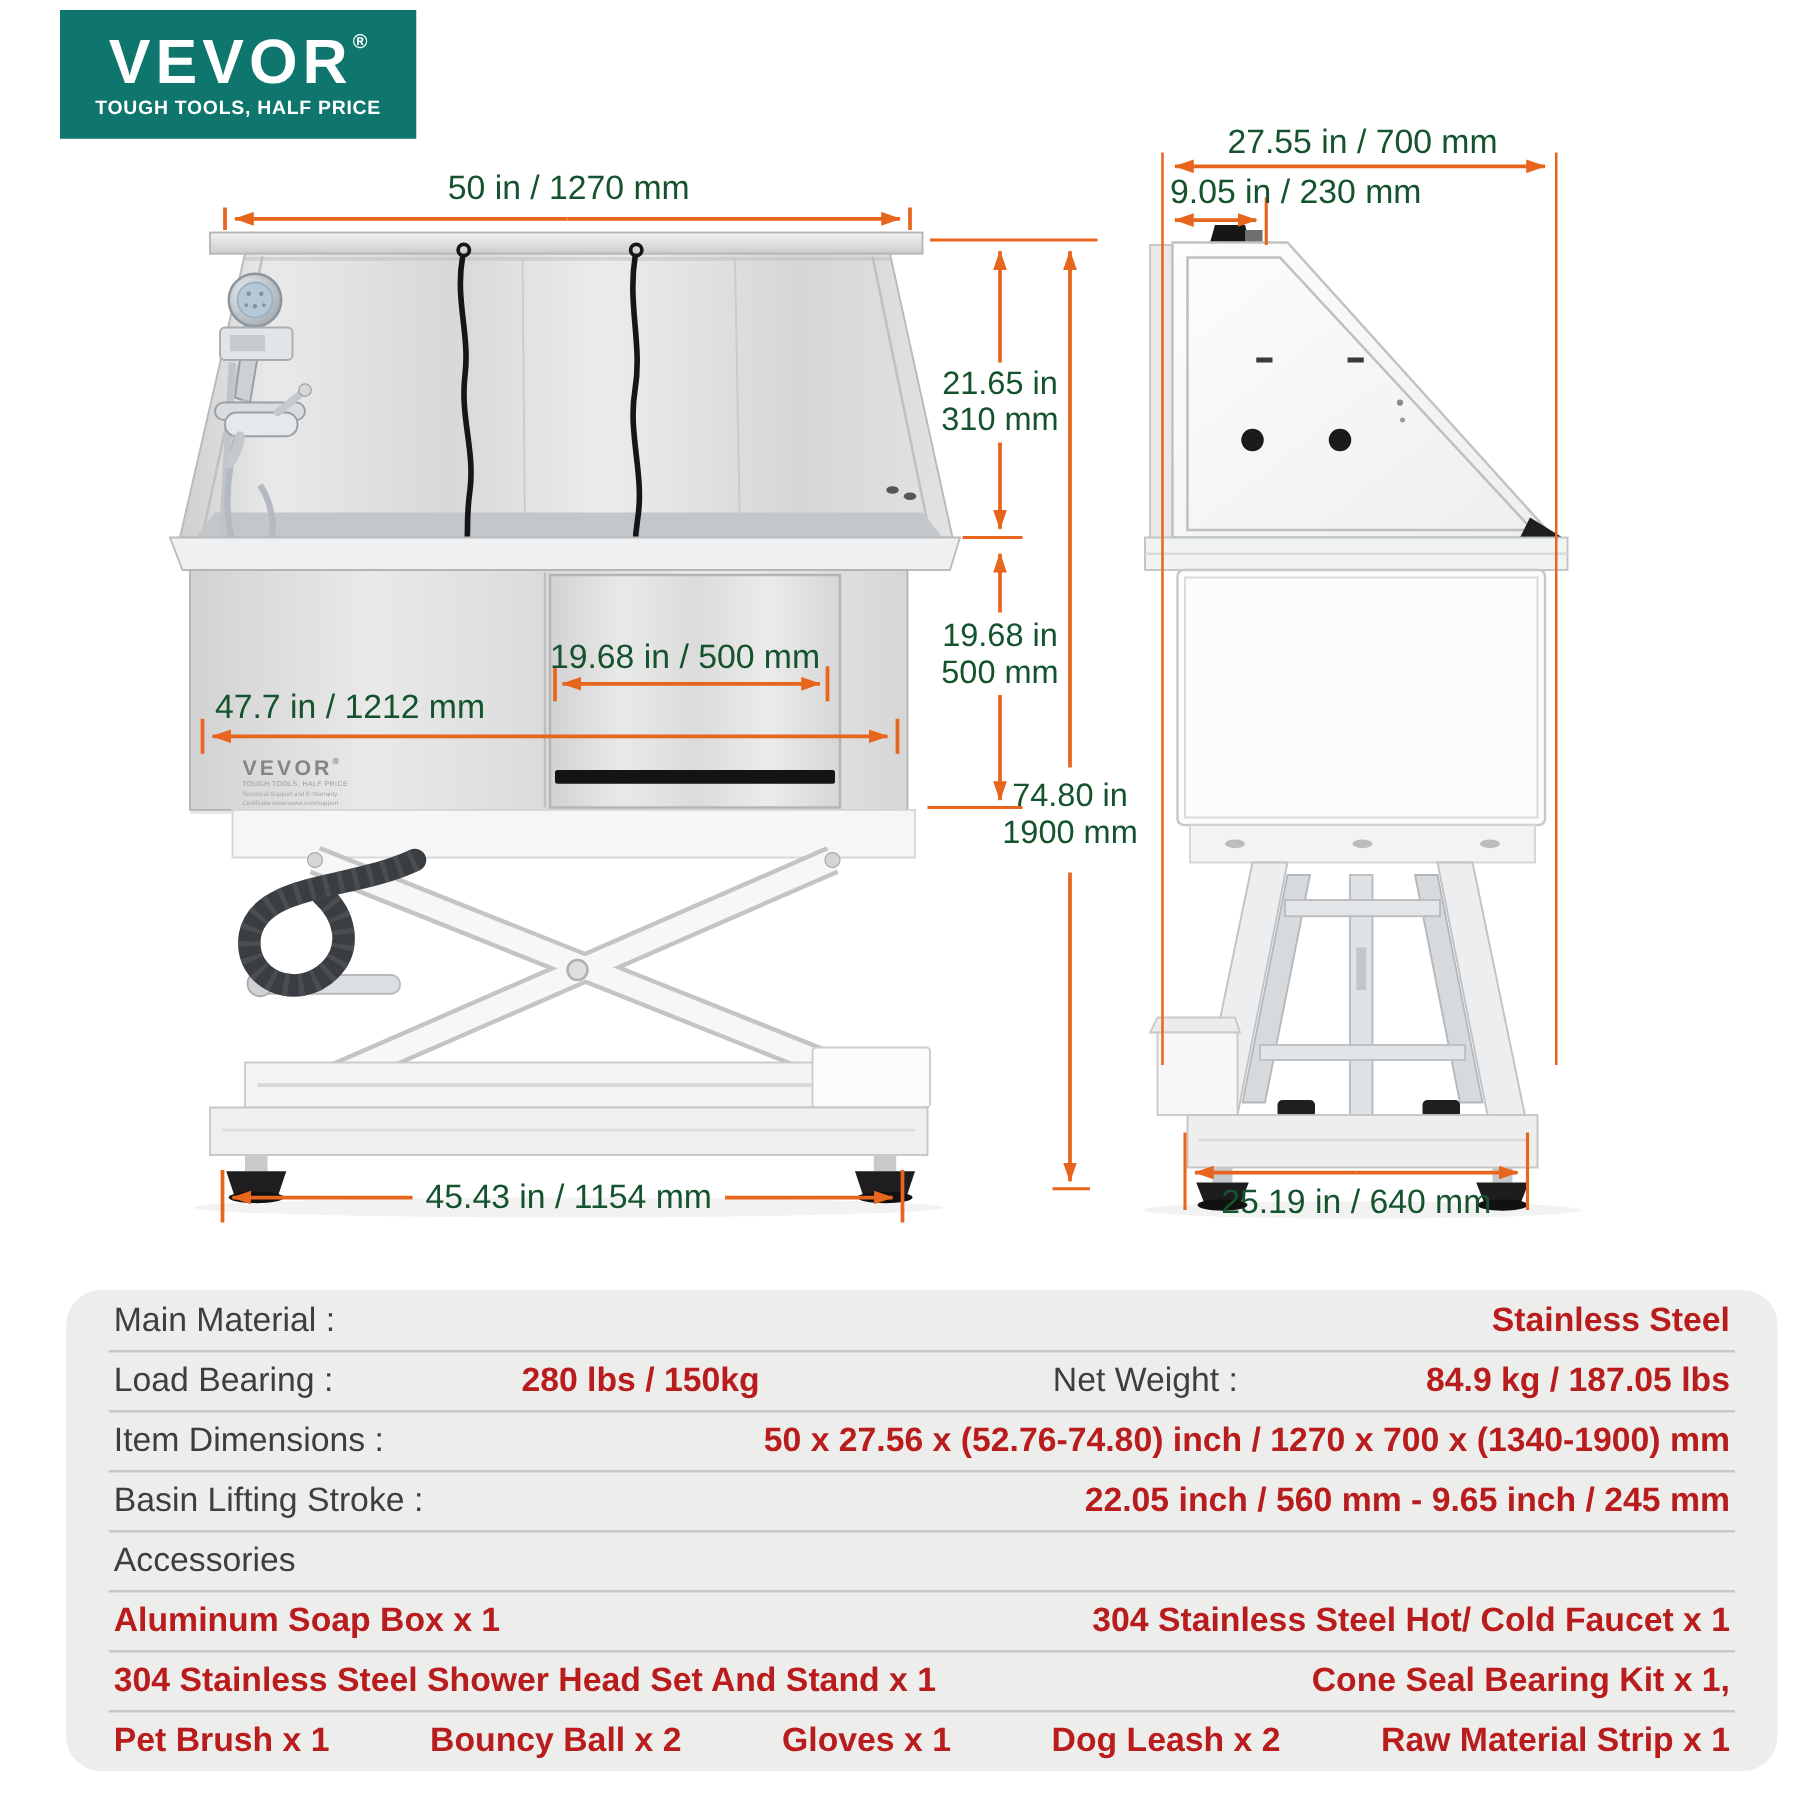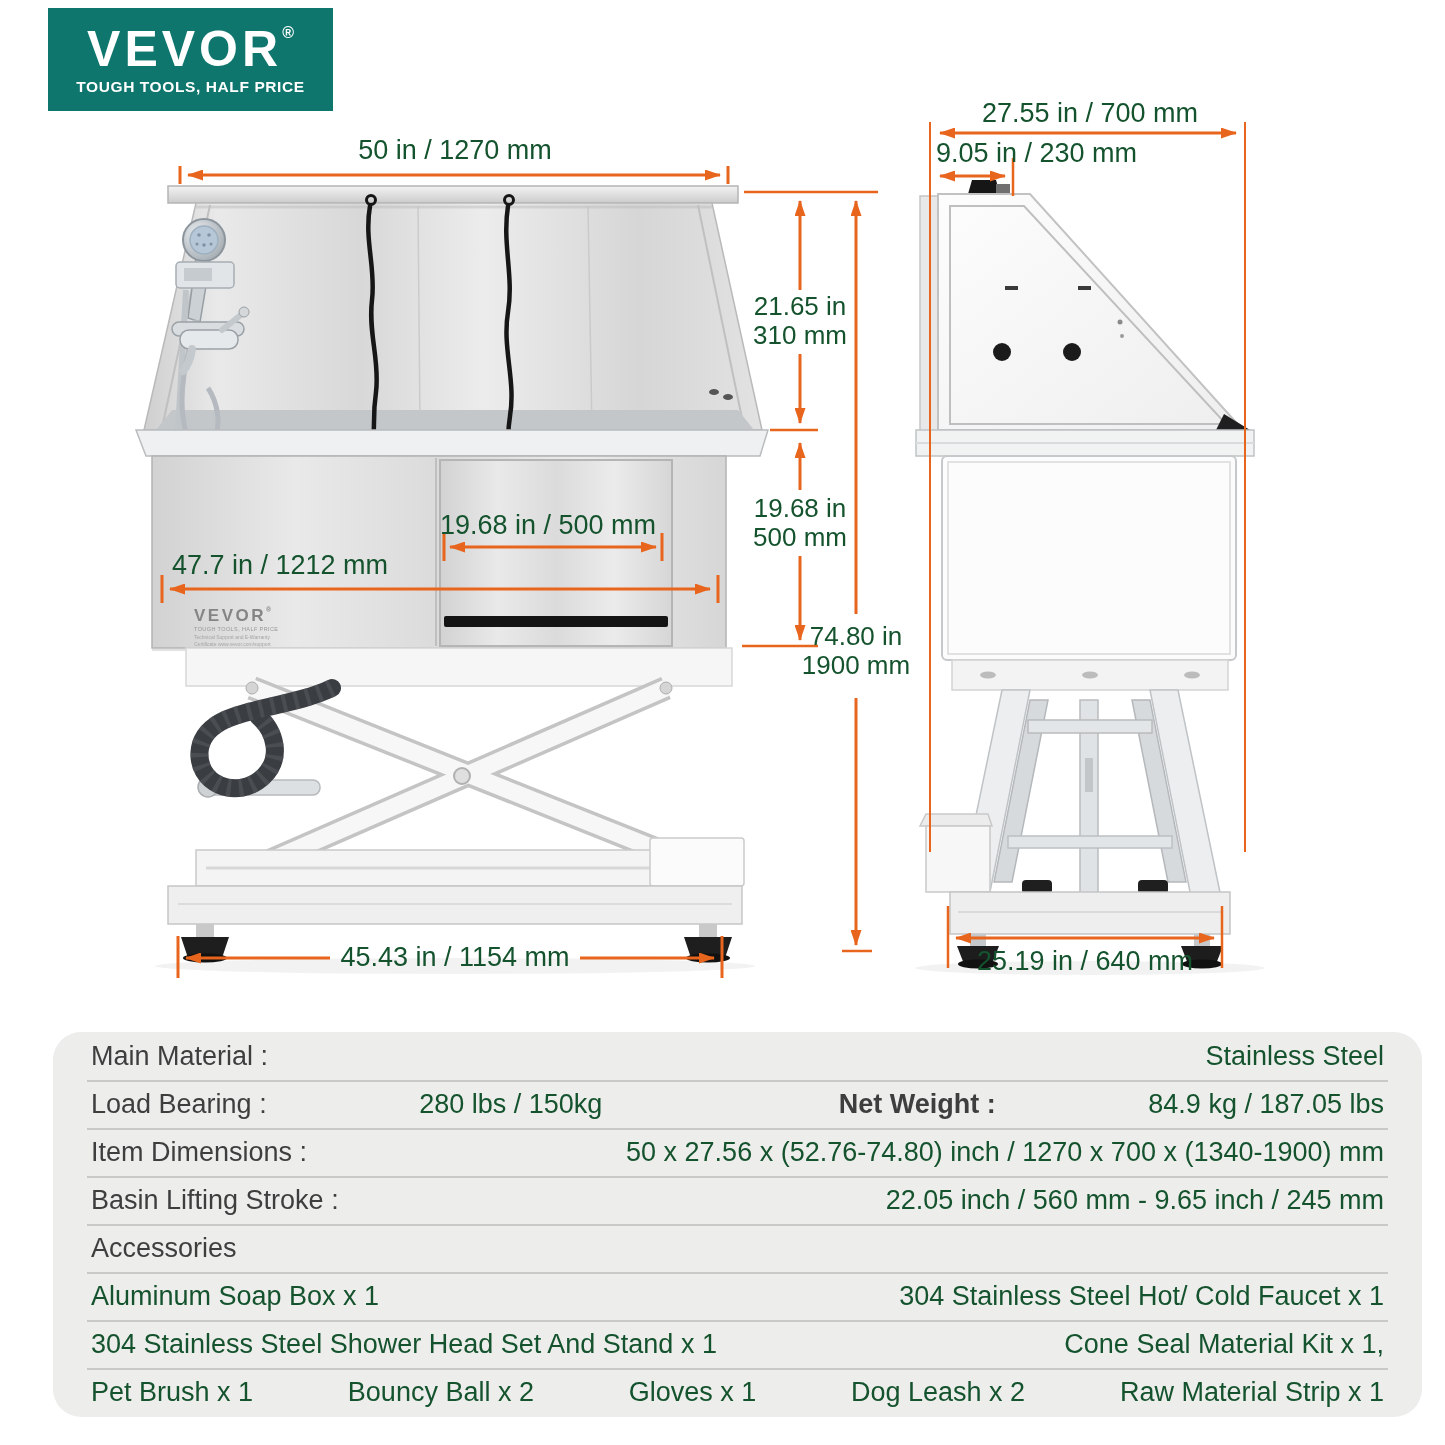--- a/index.html
+++ b/index.html
@@ -20,22 +20,22 @@
   
   .tublabel{position:absolute;left:194px;top:606px;width:150px;color:#858585;}
   .tublabel .b{font-weight:bold;font-size:17px;letter-spacing:2.5px;line-height:1;}
   .tublabel .b sup{font-size:7px;vertical-align:9px;letter-spacing:0;}
   .tublabel .t{font-size:5.5px;color:#979797;letter-spacing:.4px;margin-top:2px;}
   .tublabel .s{font-size:5px;color:#a5a5a5;margin-top:2px;line-height:1.3;}
   
   .spec{position:absolute;left:53px;top:1032px;width:1369px;height:385px;background:#ededeb;
         border-radius:28px;display:flex;flex-direction:column;justify-content:center;}
   .srow{display:flex;align-items:center;height:46px;padding:0 38px;font-size:27px;color:#3e3e3e;white-space:nowrap;justify-content:space-between;}
-  .srow .val{color:#14532d;font-weight:normal;margin-left:10px;}
-  .srow .lbl2{margin-left:94px;font-weight:bold;}
+  .srow .val{color:#b91c1c;font-weight:bold;margin-left:10px;}
+  .srow .lbl2{margin-left:94px;}
   .sep{height:2px;background:#c9c9c7;margin:0 34px;flex:0 0 auto;}
   .acc{column-gap:60px;border-radius:11px;}
   .acc .val{margin-left:0;}
   .acc2{column-gap:65px;}
   .acc3{column-gap:40px;}
 </style>
 </head>
 <body>
 
 <div class="stage">
@@ -331,21 +331,21 @@
       <span class="lbl">Accessories</span>
     </div>
     <div class="sep"></div>
     <div class="srow acc">
       <span class="val">Aluminum Soap Box x 1</span>
       <span class="val">304 Stainless Steel Hot/ Cold Faucet x 1</span>
     </div>
     <div class="sep"></div>
     <div class="srow acc acc2">
       <span class="val">304 Stainless Steel Shower Head Set And Stand x 1</span>
-      <span class="val">Cone Seal Material Kit x 1,</span>
+      <span class="val">Cone Seal Bearing Kit x 1,</span>
     </div>
     <div class="sep"></div>
     <div class="srow acc acc3">
       <span class="val">Pet Brush x 1</span>
       <span class="val">Bouncy Ball x 2</span>
       <span class="val">Gloves x 1</span>
       <span class="val">Dog Leash x 2</span>
       <span class="val">Raw Material Strip x 1</span>
     </div>
   </div>

